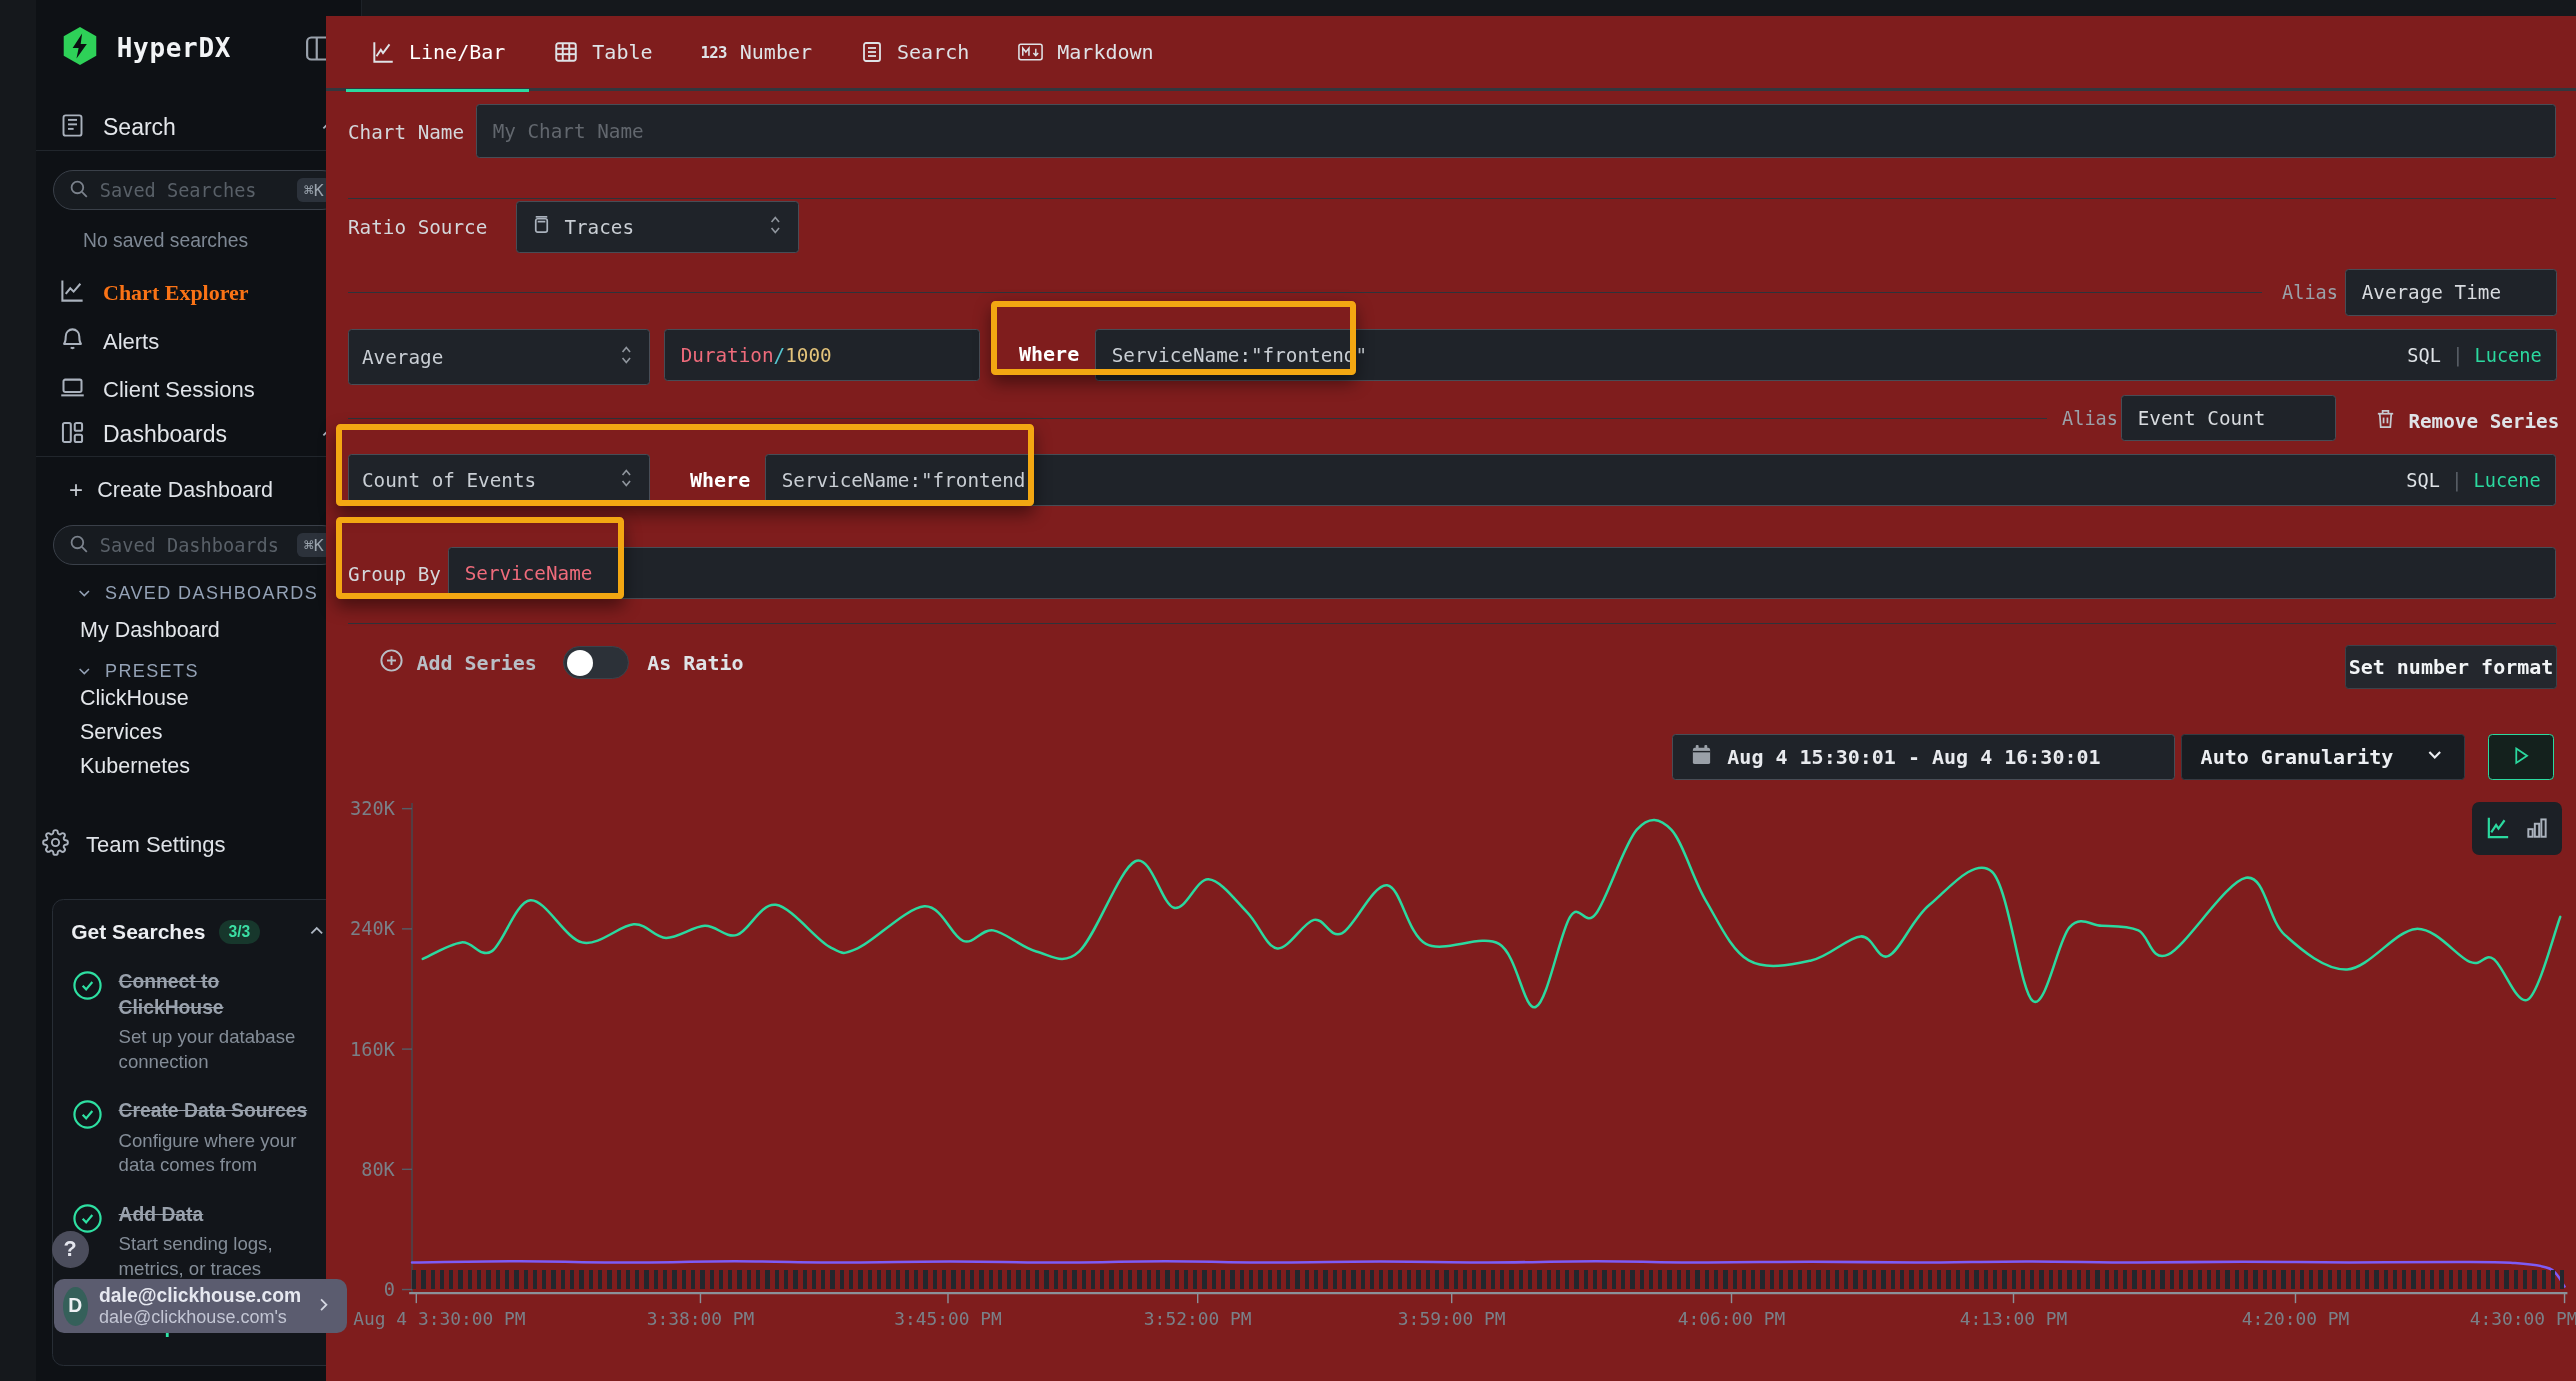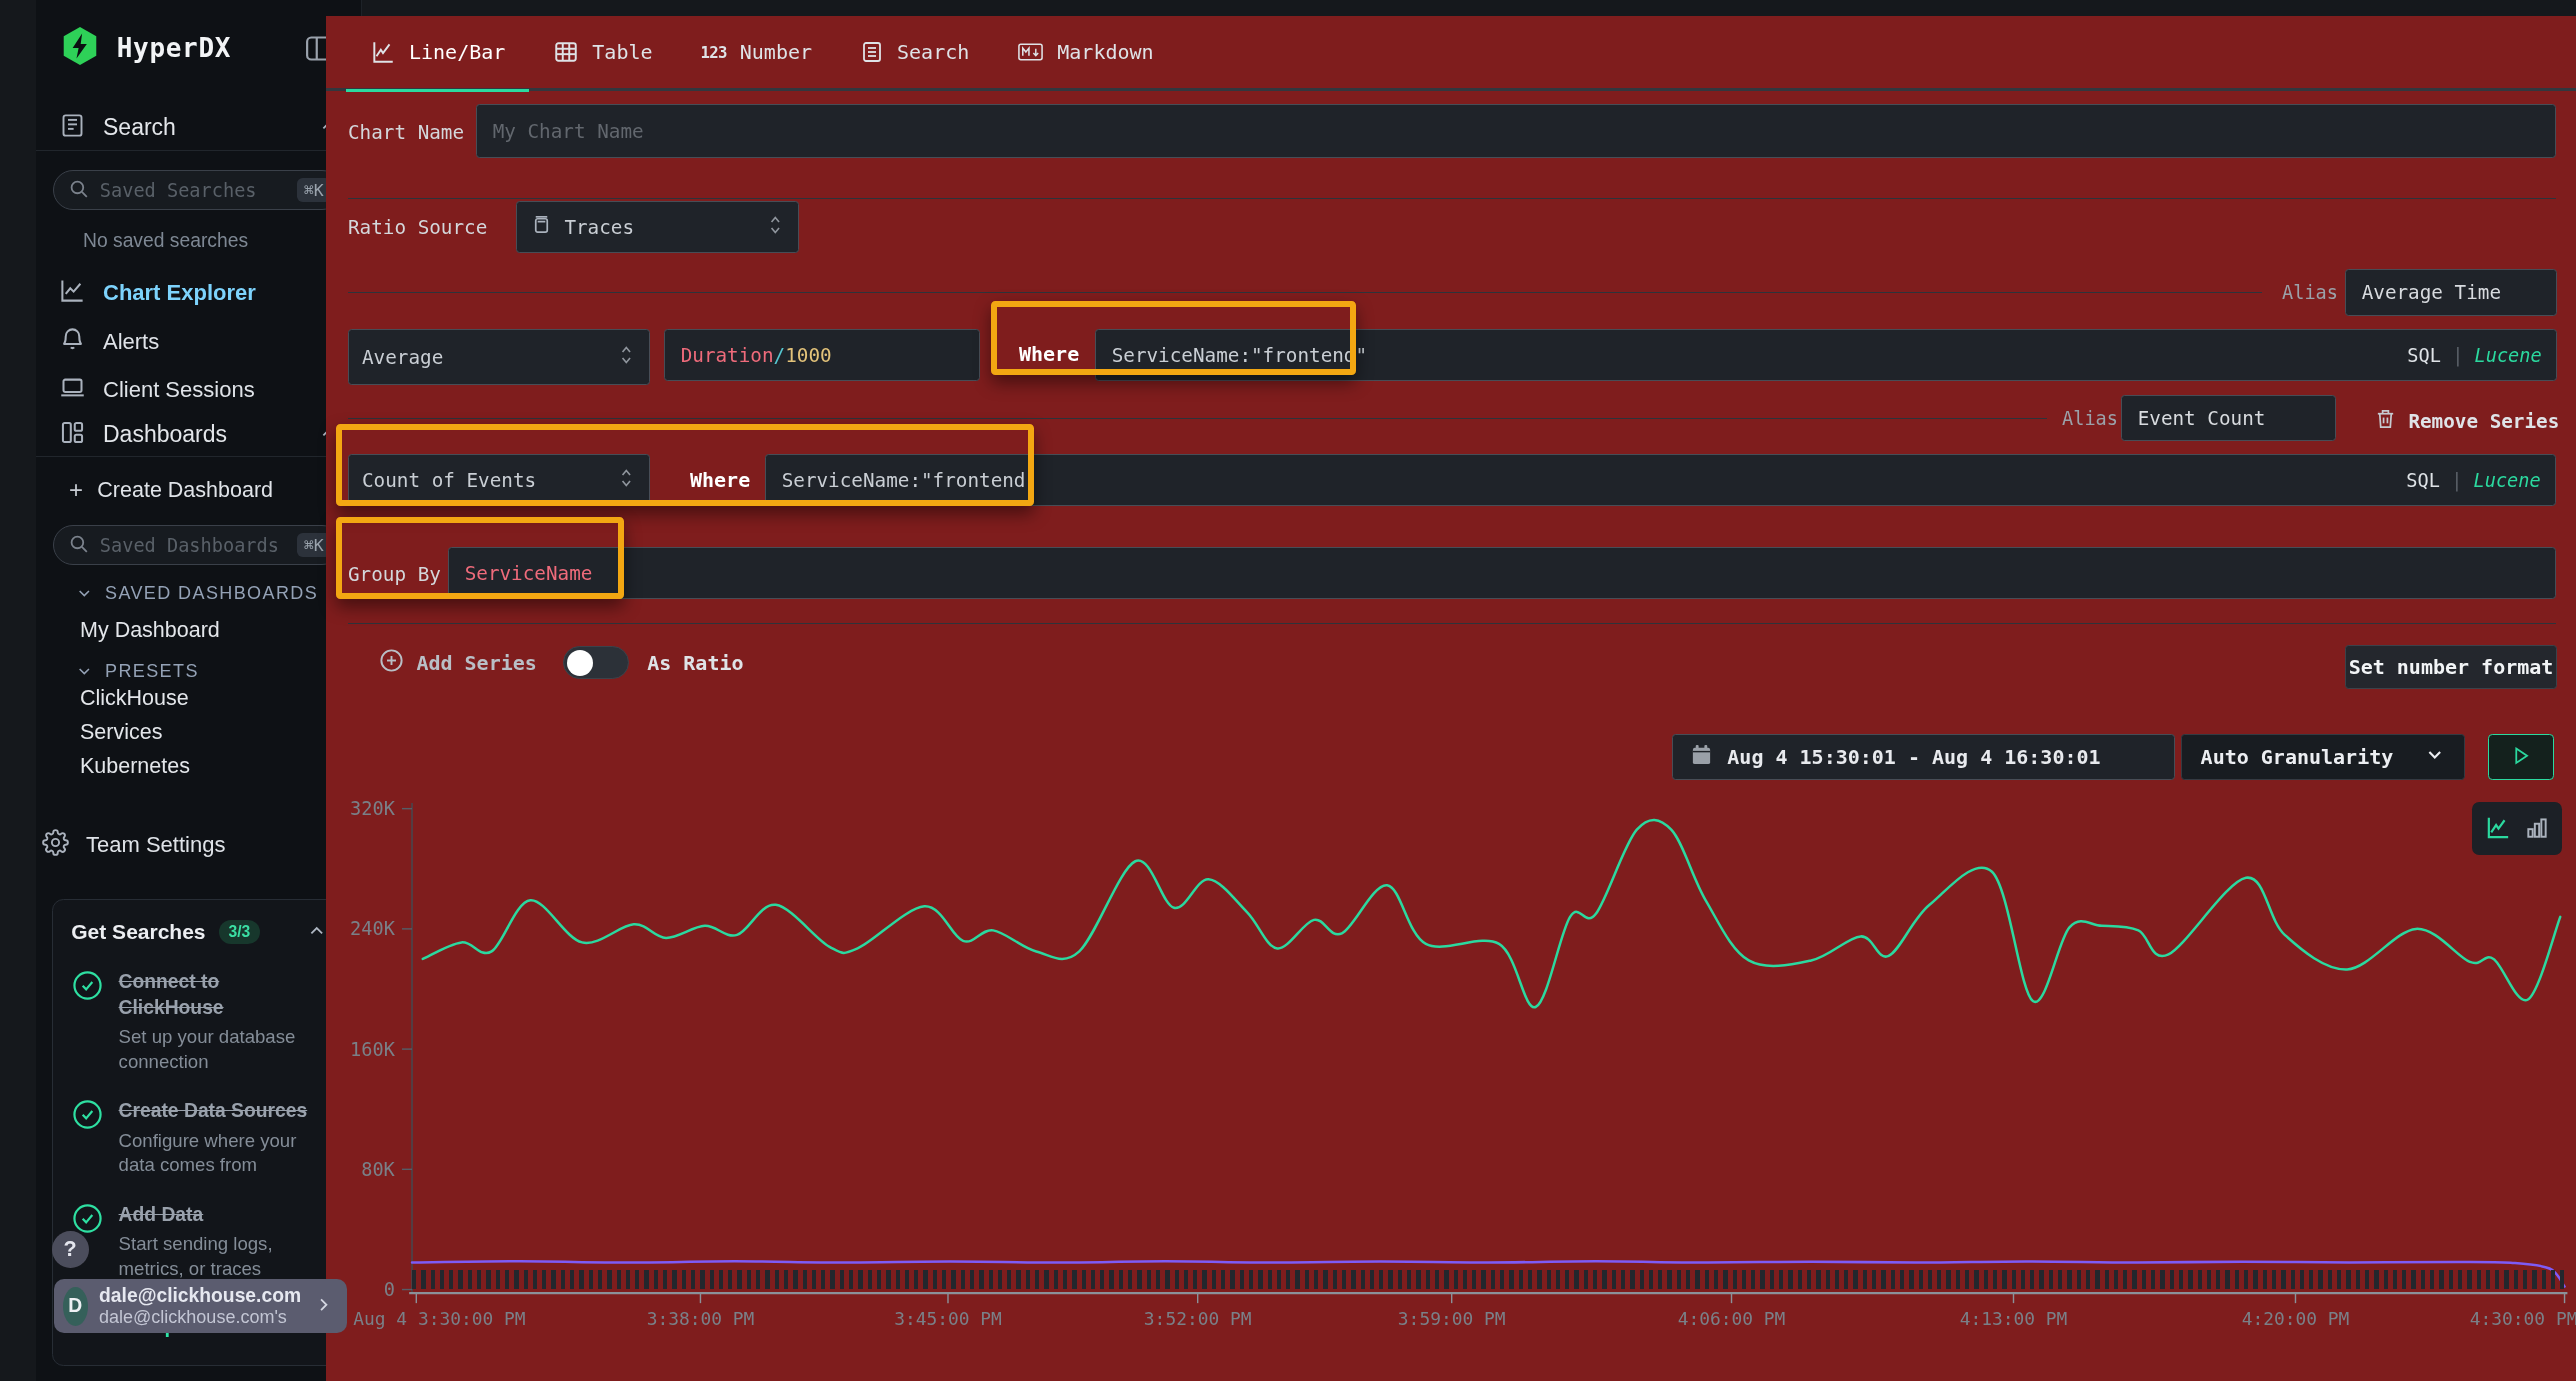--- a/index.html
+++ b/index.html
@@ -19,21 +19,21 @@
   .side-divider { position:absolute; left:0; width:326px; height:0.7px; background:#21262c; }
   .pill-input { position:absolute; left:17px; width:289px; height:40px; background:#171b20;
     border:0.7px solid #3a4049; border-radius:20px; display:flex; align-items:center;
     padding:0 10px 0 14.3px; gap:10px; }
   .pill-input .ph { font-size:18.6px; color:#596068; flex:1; }
   .kbd-badge { background:#2c323b; color:#9aa3ad; border-radius:5.7px; font-size:16.5px;
     padding:2.9px 7.2px; }
   .side-item { position:absolute; left:0; width:326px; height:42px; display:flex;
     align-items:center; padding:0 23px; gap:17px;
     font-family:"Liberation Sans",sans-serif; font-size:22px; color:#dfe3e8; }
-  .side-item.active { color:#7dd3fc; font-weight:bold; }
+  .side-item.active { color:#f97316; font-weight:bold;font-family:Liberation Serif, serif; }
   .muted-note { position:absolute; left:47px; font-family:"Liberation Sans",sans-serif;
     font-size:19.3px; color:#7e8894; }
   .caps-header { position:absolute; left:39px; display:flex; align-items:center; gap:11.4px;
     font-family:"Liberation Sans",sans-serif; font-size:18px; letter-spacing:1.4px;
     color:#94a2b6; }
   .plain-item { position:absolute; left:44px; font-family:"Liberation Sans",sans-serif;
     font-size:21.5px; color:#e3e6ea; }
 
   
   #gs-card { position:absolute; left:15.7px; top:899px; width:295px; height:467px;
@@ -79,21 +79,21 @@
   .tinput { position:absolute; background:#1f2329; border:0.7px solid #474d56; border-radius:3.6px;
     display:flex; align-items:center; padding:0 15.7px; font-size:19.3px; color:#c9ced4; }
   .tinput .ph { color:#62676e; }
   .tselect { position:absolute; background:#1f2329; border:0.7px solid #474d56; border-radius:3.6px;
     display:flex; align-items:center; padding:0 13px; font-size:19.3px; color:#c9ced4; gap:11.4px; }
   .tselect .updown { margin-left:auto; color:#8f959d; }
   .hdivider { position:absolute; height:0.7px; background:#2e333a; }
   .where-lbl { position:absolute; font-weight:bold; font-size:20px; color:#ffffff; }
   .sql-lucene { position:absolute; right:14.3px; font-size:18.6px; color:#5a6068; }
   .sql-lucene .sql { color:#dfe3e7; }
-  .sql-lucene .lucene { color:#2bd99f;font-style:italic; }
+  .sql-lucene .lucene { color:#2bd99f; }
   .alias-lbl { position:absolute; font-size:18.6px; color:#9ba1a9; }
   .code-red { color:#ef6b7b; }
   .code-cyan { color:#56c6d0; }
   .code-yellow { color:#e3c37a; }
 
   .annot { position:absolute; border:6.4px solid #f3a712; border-radius:4.3px; z-index:20;
     box-shadow:0 7.2px 17px rgba(0,0,0,.45); pointer-events:none; }
 
   #remove-series { position:absolute; display:flex; align-items:center; gap:11.4px;
     font-weight:bold; font-size:19.3px; color:#dfe3e7; }

